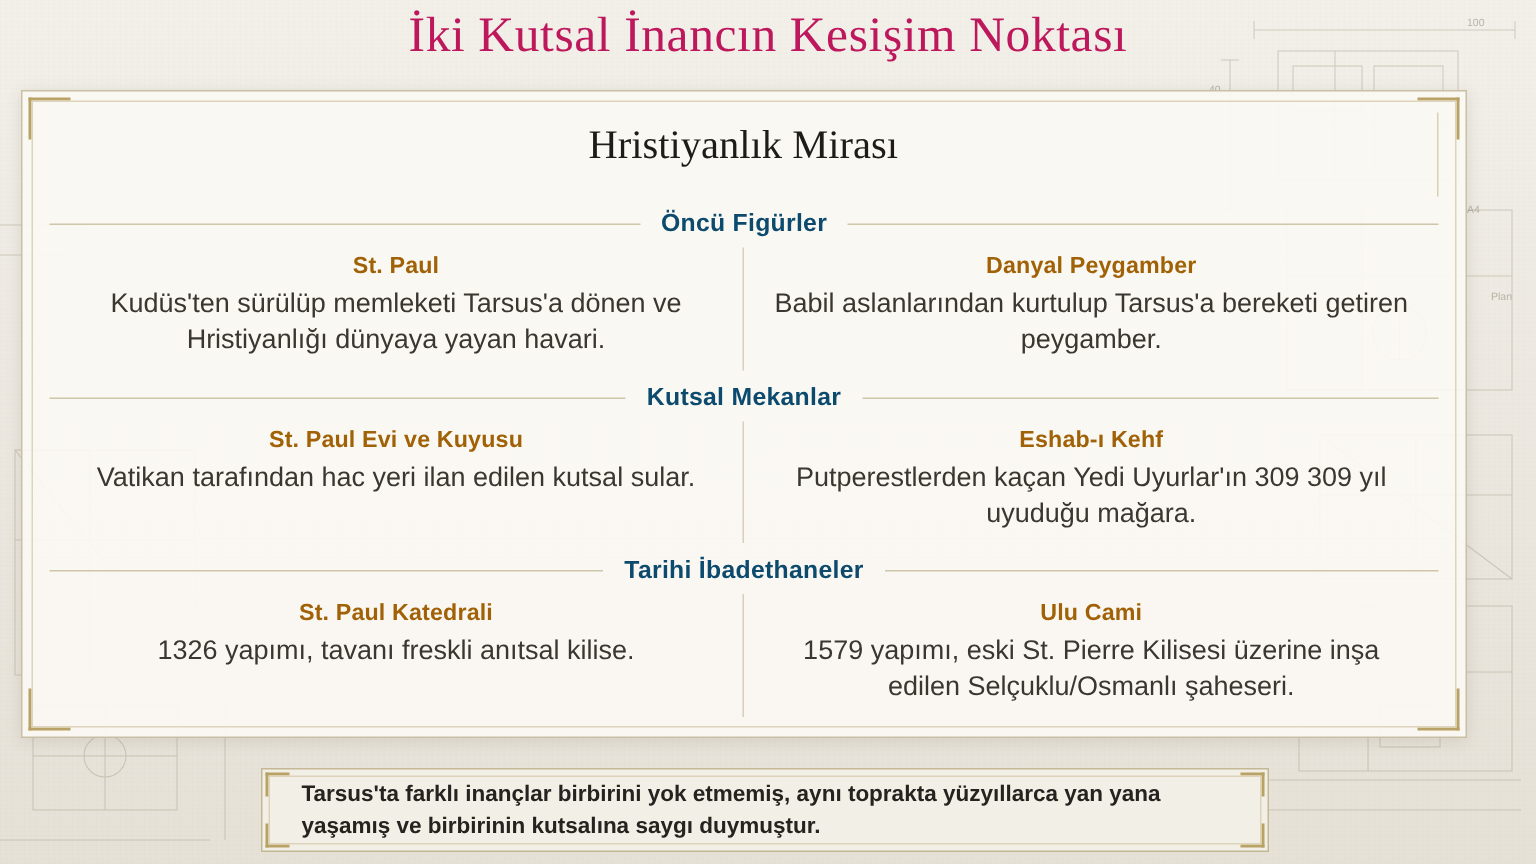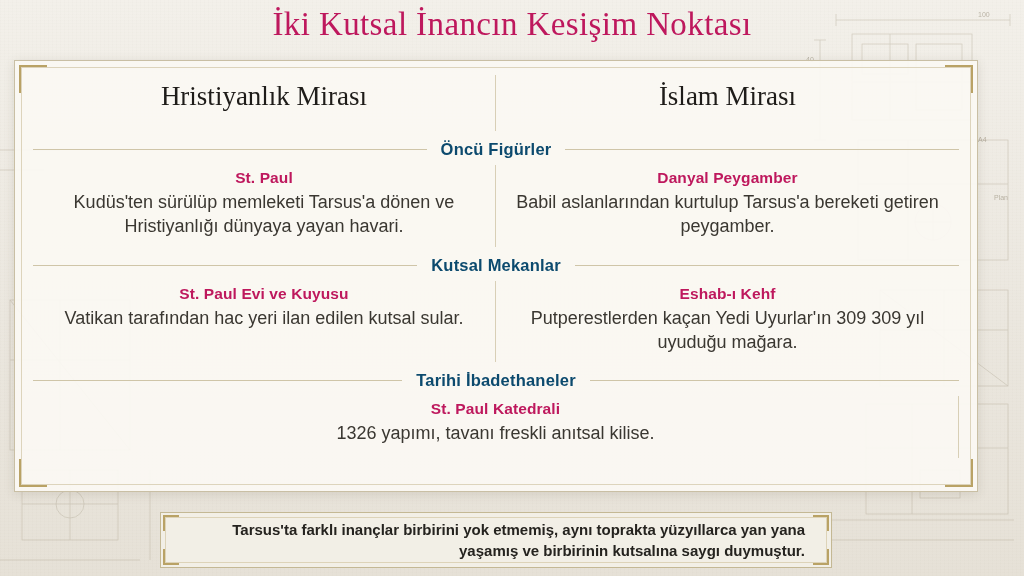--- a/index.html
+++ b/index.html
@@ -136,45 +136,45 @@
   .cell {
     flex: 1 1 50%;
     box-sizing: border-box;
     padding: 4px 16px 8px 16px;
     text-align: center;
   }
   .cell.left { border-right: 1px solid #d8cfb6; }
   .cell-title {
     font-size: 15.5px;
     font-weight: 700;
-    color: #be185d;
+    color: #a16207;
     margin-bottom: 3px;
     letter-spacing: .1px;
   }
   .cell-desc {
     font-size: 18px;
     line-height: 1.35;
     color: #3a3731;
   }
 
   
   .footer {
     position: absolute;
-    left: 160px;
+    left: 174px;
     top: 512px;
     width: 672px;
     height: 56px;
     background: rgba(243, 240, 231, .92);
     border: 1px solid #c4b territorio;
     border: 1px solid #c4b894;
     box-sizing: border-box;
     display: flex;
     align-items: center;
     justify-content: center;
-    text-align: right;
+    text-align: left;
     padding: 0 26px;
   }
   .footer:after {
     content: "";
     position: absolute;
     inset: 4px;
     border: 1px solid #ddd3b8;
     pointer-events: none;
   }
   .footer .fcorner {
@@ -262,21 +262,20 @@
 <div class="panel">
   <span class="corner tl"></span>
   <span class="corner tr"></span>
   <span class="corner bl"></span>
   <span class="corner br"></span>
 
   <div class="panel-inner">
 
     <div class="col-heads">
       <div class="col-head left">Hristiyanlık Mirası</div>
-      <div class="col-head">İslam Mirası</div>
     </div>
 
     <div class="section-label">
       <span class="rule"></span>
       <span class="txt">Öncü Figürler</span>
       <span class="rule"></span>
     </div>
     <div class="row">
       <div class="cell left">
         <div class="cell-title">St. Paul</div>
@@ -306,20 +305,24 @@
 
     <div class="section-label">
       <span class="rule"></span>
       <span class="txt">Tarihi İbadethaneler</span>
       <span class="rule"></span>
     </div>
     <div class="row">
       <div class="cell left">
         <div class="cell-title">St. Paul Katedrali</div>
         <div class="cell-desc">1326 yapımı, tavanı freskli anıtsal kilise.</div>
+      </div>
+      <div class="cell">
+        <div class="cell-title">Ulu Cami</div>
+        <div class="cell-desc">1579 yapımı, eski St. Pierre Kilisesi üzerine inşa edilen Selçuklu/Osmanlı şaheseri.</div>
       </div>
     </div>
 
   </div>
 </div>
 
 <div class="footer">
   <span class="fcorner tl"></span>
   <span class="fcorner tr"></span>
   <span class="fcorner bl"></span>

